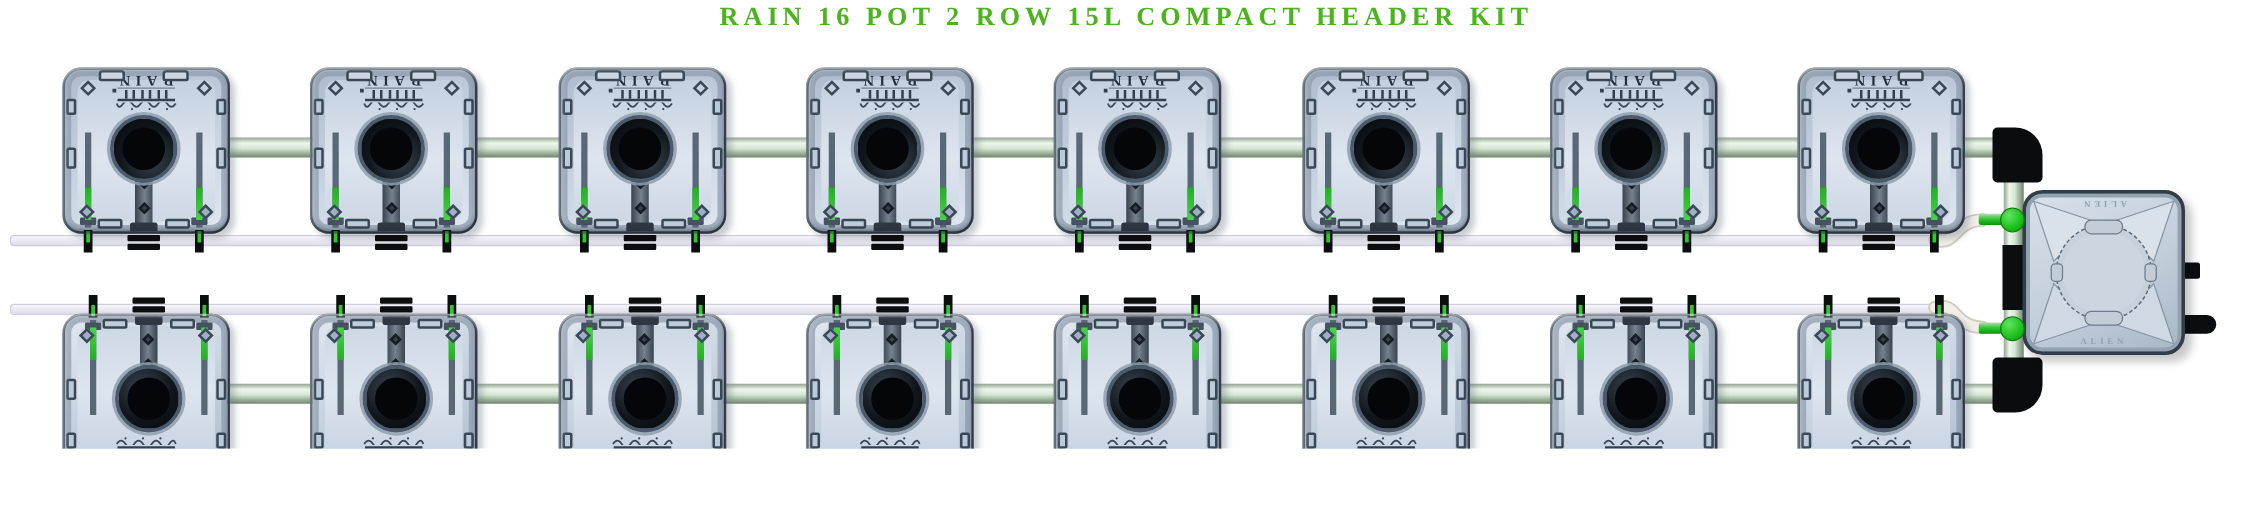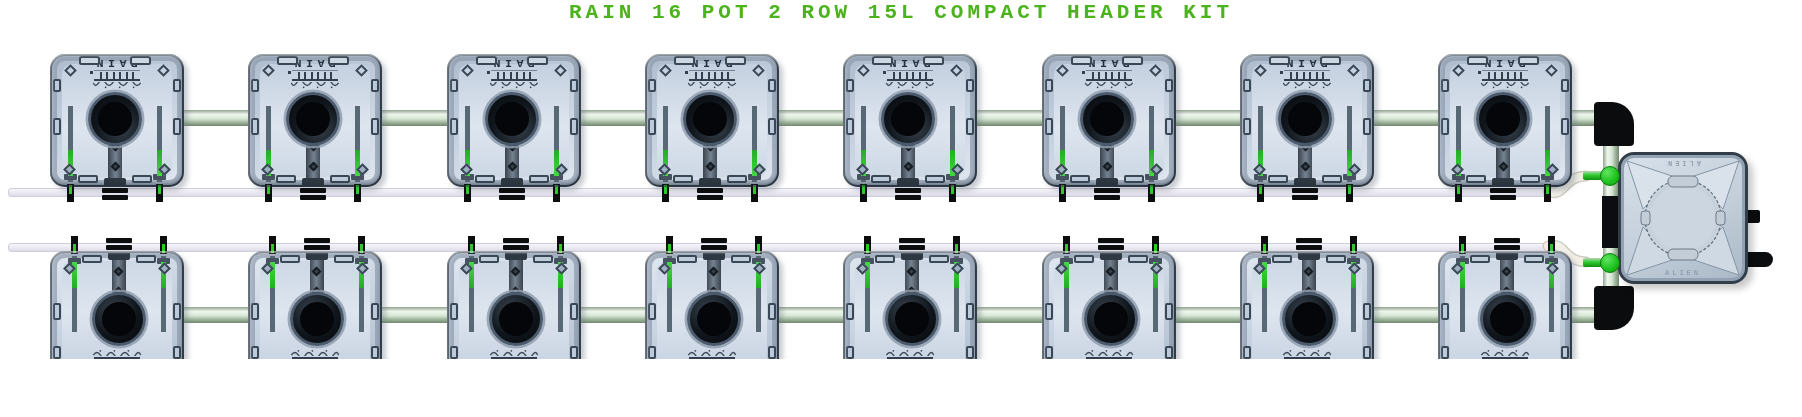--- a/index.html
+++ b/index.html
@@ -1,17 +1,17 @@
 <!DOCTYPE html>
 <html><head>
 <meta charset="utf-8">
 <style>
   html,body{margin:0;padding:0;background:#fff;}
   #canvas{position:relative;width:1802px;height:359px;background:#ffffff;overflow:hidden;
-          font-family:Liberation Mono, monospace;}
+          font-family:Liberation Serif, serif;}
 
   
   .title{position:absolute;top:1px;left:0;right:0;text-align:center;
          font-size:21px;font-weight:bold;letter-spacing:4px;color:#4bb31c;white-space:nowrap;}
 
   
   .pipe-h{position:absolute;left:100px;width:1506px;height:16px;z-index:1;border-radius:2px;
     background:linear-gradient(180deg,#93a492 0%,#eef6ec 28%,#d6e7d4 55%,#9fb49c 78%,#71866d 100%);}
   .pipe-top{top:110px;}
   .pipe-bottom{top:307px;}

